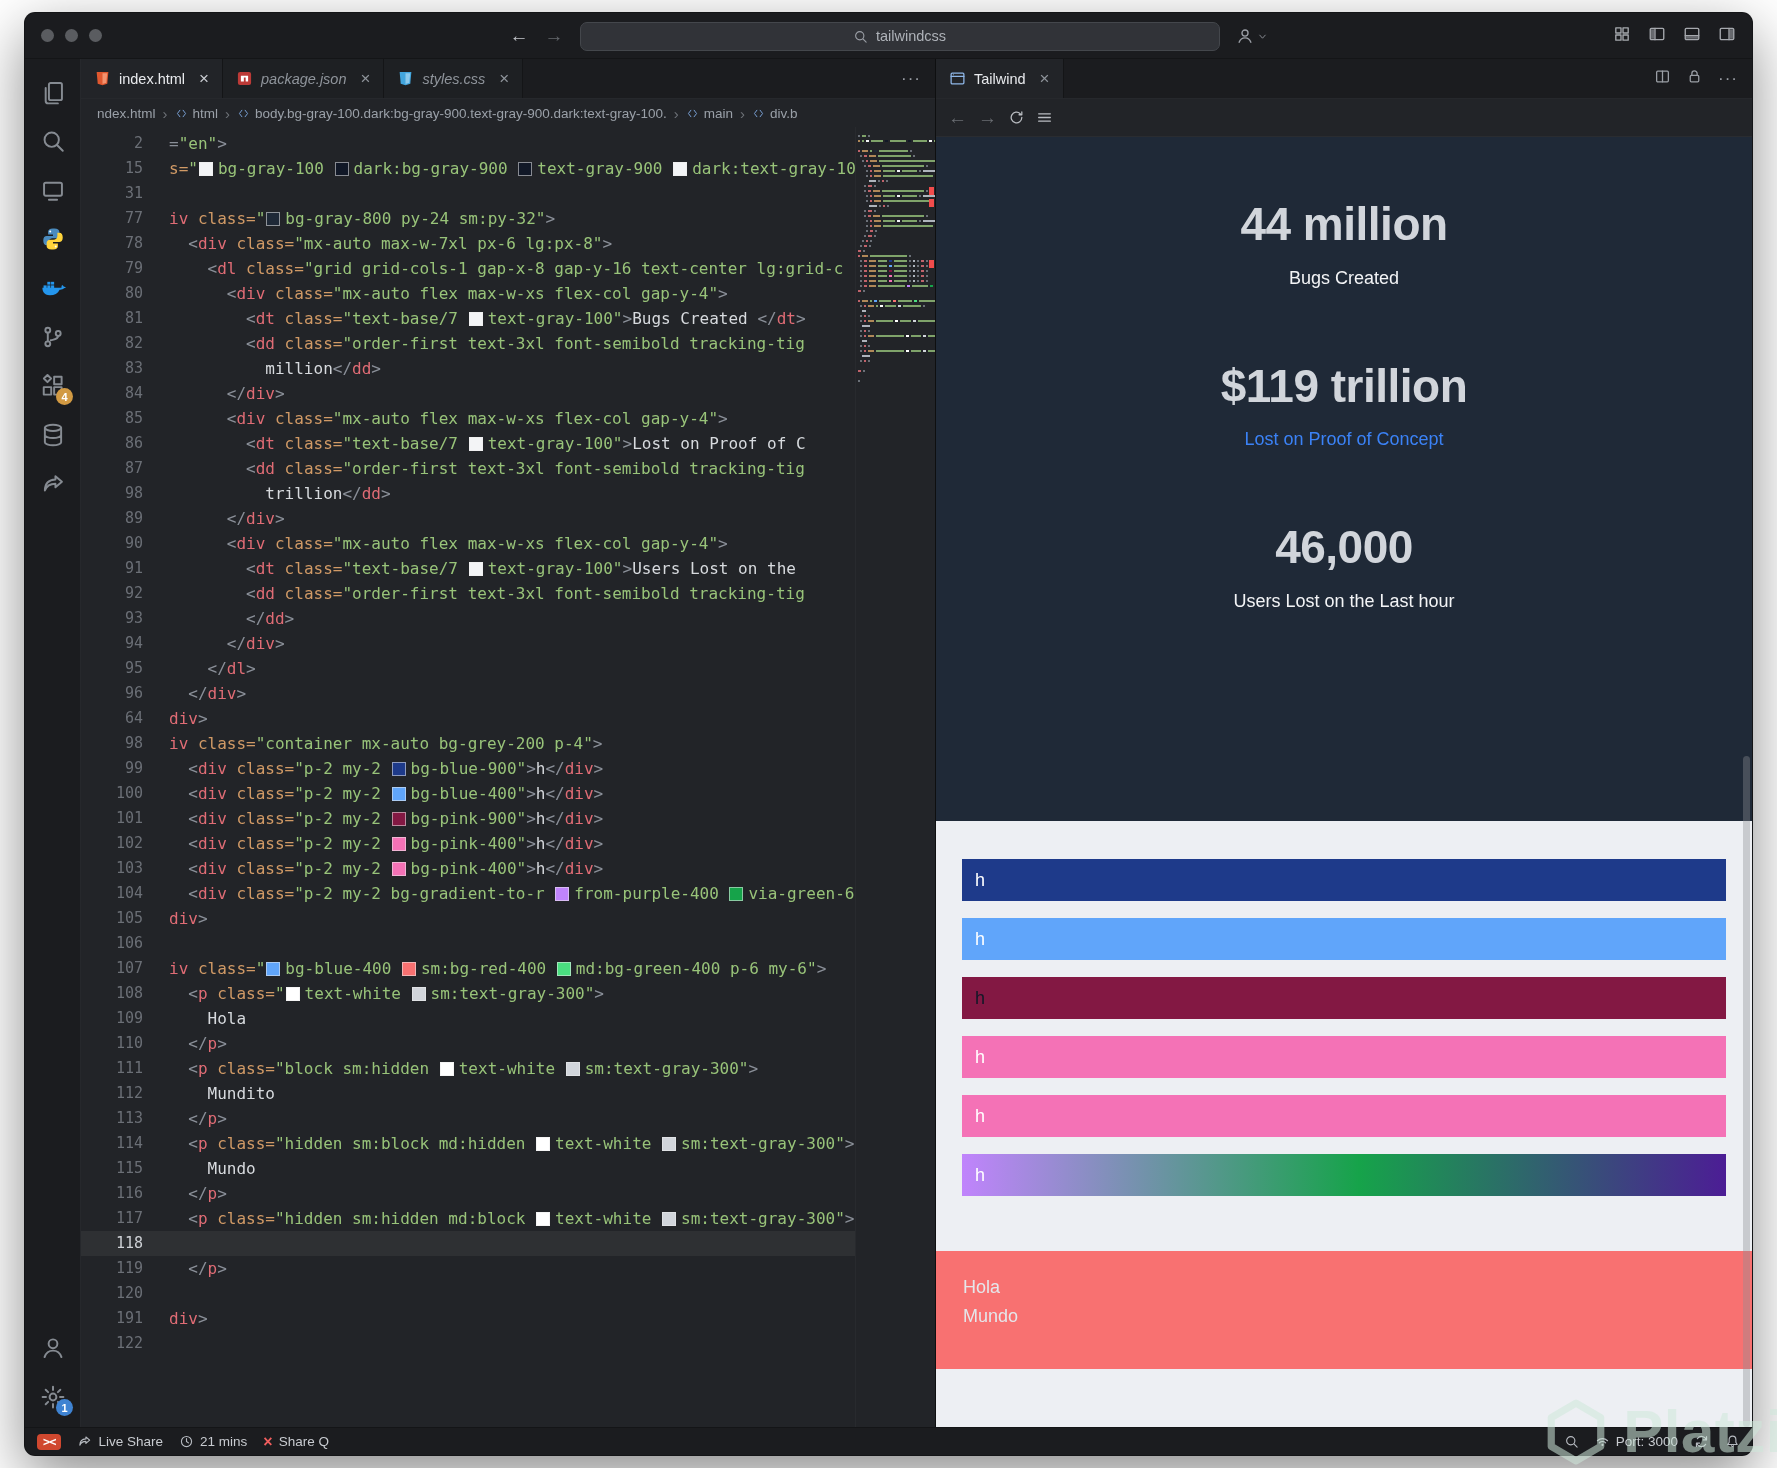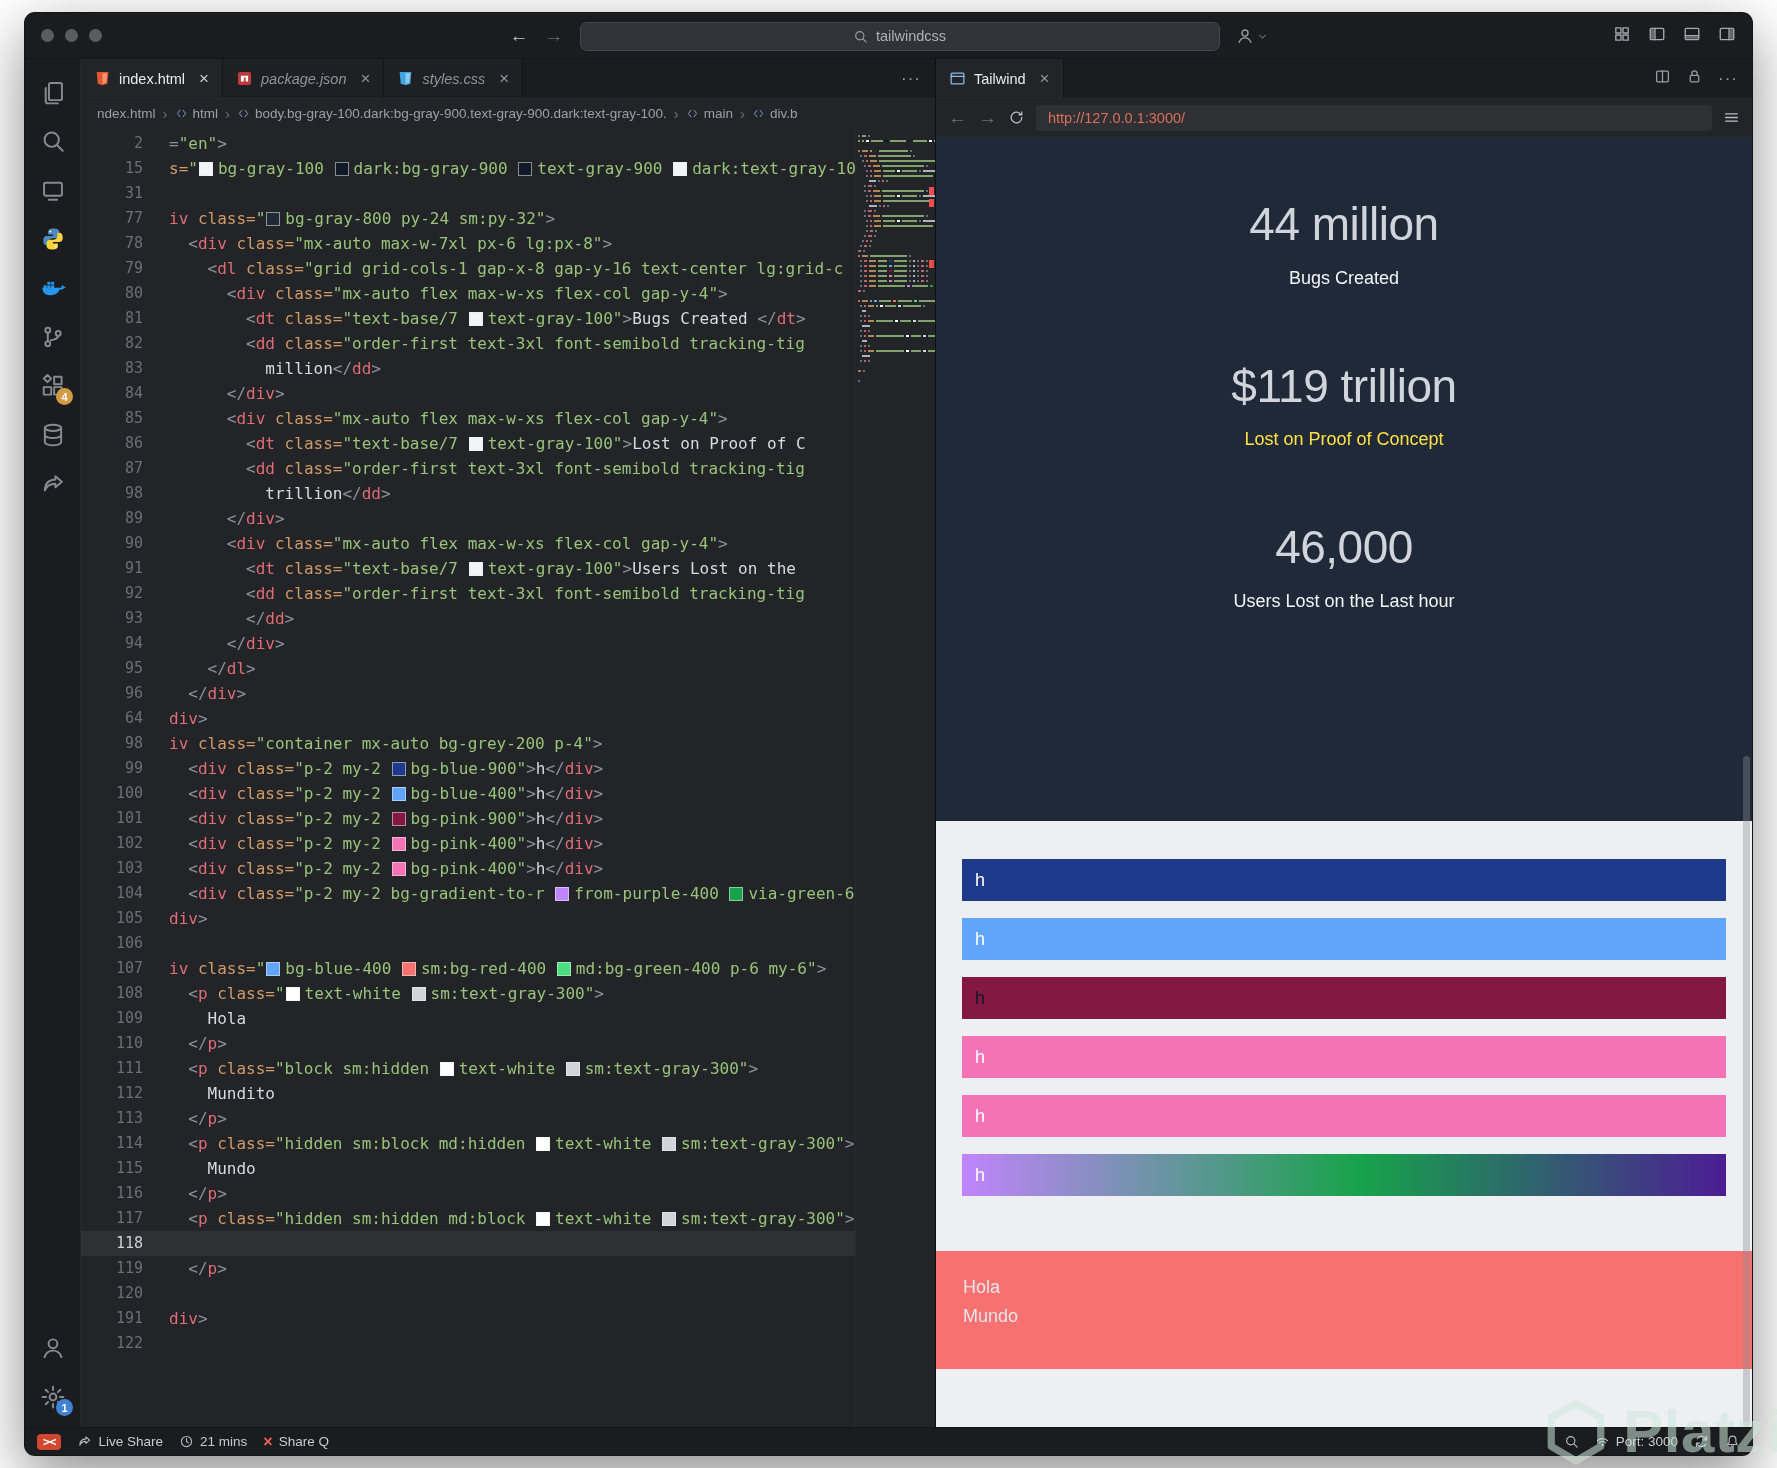--- a/index.html
+++ b/index.html
@@ -65,21 +65,21 @@
   .pv-actions{margin-left:auto;display:flex;align-items:center;gap:15px;padding-right:14px;color:#9a9ea5;}
   .pv-actions .ico{width:17px;height:17px;}
   .pv-actions .more-dots{font-size:17px;letter-spacing:1px;}
   .pv-toolbar{height:38px;flex:0 0 38px;display:flex;align-items:center;gap:11px;padding:0 12px;background:#222428;border-bottom:1px solid #2a2c30;color:#b9bcc1;}
   .pv-toolbar .ico{width:17px;height:17px;}
   .pv-toolbar .nav-dim{color:#6a6d72;}
   .url-box{flex:1;height:26px;line-height:26px;background:#2e3034;border-radius:4px;padding:0 12px;font-size:14.5px;overflow:hidden;white-space:nowrap;}
   .pv-content{flex:1;min-height:0;position:relative;overflow:hidden;}
   .stats-section{height:684px;display:flex;flex-direction:column;align-items:center;padding-top:62px;gap:72px;}
   .stat{display:flex;flex-direction:column;align-items:center;}
-  .stat-value{font-size:46px;font-weight:400;line-height:1.12;letter-spacing:-.5px;}
+  .stat-value{font-size:46px;font-weight:700;line-height:1.12;letter-spacing:-.5px;}
   .stat-label{font-size:18px;margin-top:17px;}
   .bars-section{padding:38px 26px 0;}
   .pbar{height:42px;margin-bottom:17px;display:flex;align-items:center;padding-left:13px;font-size:18px;}
   .salmon-section{margin-top:55px;padding:22px 27px;height:118px;line-height:29px;font-size:18px;}
   .pv-scrollbar{position:absolute;right:2px;top:48%;width:7px;height:52%;background:rgba(140,142,148,.38);border-radius:4px;}
   
   .statusbar{height:28px;flex:0 0 28px;background:#1b1c1f;border-top:1px solid #141517;display:flex;align-items:center;justify-content:space-between;padding:0 12px;font-size:13.5px;color:#c8cbd0;}
   .sb-group{display:flex;align-items:center;gap:16px;}
   .sb-item{display:flex;align-items:center;gap:6px;white-space:nowrap;}
   .sb-item .ico{width:15px;height:15px;color:#b6bac0;}
@@ -775,40 +775,37 @@
       <div class="pv-toolbar">
         <span class="nav-arrow nav-dim">←</span>
         <span class="nav-arrow nav-dim">→</span>
         <span class="ico" id="reload-icon">
             <span class="ico">
               <svg viewBox="0 0 16 16" fill="none" stroke="currentColor" stroke-width="1.2" stroke-linecap="round" stroke-linejoin="round">
                 <path d="M13 8a5 5 0 1 1-1.5-3.6M13 2.8v2.6h-2.6"></path>
               </svg>
             </span>
           </span>
-        <div class="url-box">
-          <span id="url-text" style="color: rgb(217, 112, 92);">http://127.0.0.1:3000/</span>
-        </div>
         <span class="ico" id="menu-icon">
             <span class="ico">
               <svg viewBox="0 0 16 16" fill="none" stroke="currentColor" stroke-width="1.2" stroke-linecap="round" stroke-linejoin="round">
                 <path d="M2.5 4.5h11M2.5 8h11M2.5 11.5h11"></path>
               </svg>
             </span>
           </span>
       </div>
       <div class="pv-content" id="pv-content" style="background: rgb(237, 239, 243);">
         <div class="stats-section" id="stats" style="background: rgb(31, 41, 55);">
             <div class="stat">
               <div class="stat-value" style="color: rgb(209, 213, 219);">44 million</div>
               <div class="stat-label" style="color: rgb(243, 244, 246);">Bugs Created</div>
             </div>
             <div class="stat">
               <div class="stat-value" style="color: rgb(209, 213, 219);">$119 trillion</div>
-              <div class="stat-label" style="color: #fde047;">Lost on Proof of Concept</div>
+              <div class="stat-label" style="color: #3b82f6;">Lost on Proof of Concept</div>
             </div>
             <div class="stat">
               <div class="stat-value" style="color: rgb(209, 213, 219);">46,000</div>
               <div class="stat-label" style="color: rgb(243, 244, 246);">Users Lost on the Last hour</div>
             </div>
           </div>
         <div class="bars-section" id="bars">
             <div class="pbar" style="background: rgb(30, 58, 138); color: rgb(255, 255, 255);">h</div>
             <div class="pbar" style="background: rgb(96, 165, 250); color: rgb(255, 255, 255);">h</div>
             <div class="pbar" style="background: rgb(131, 24, 67); color: rgb(17, 24, 39);">h</div>

